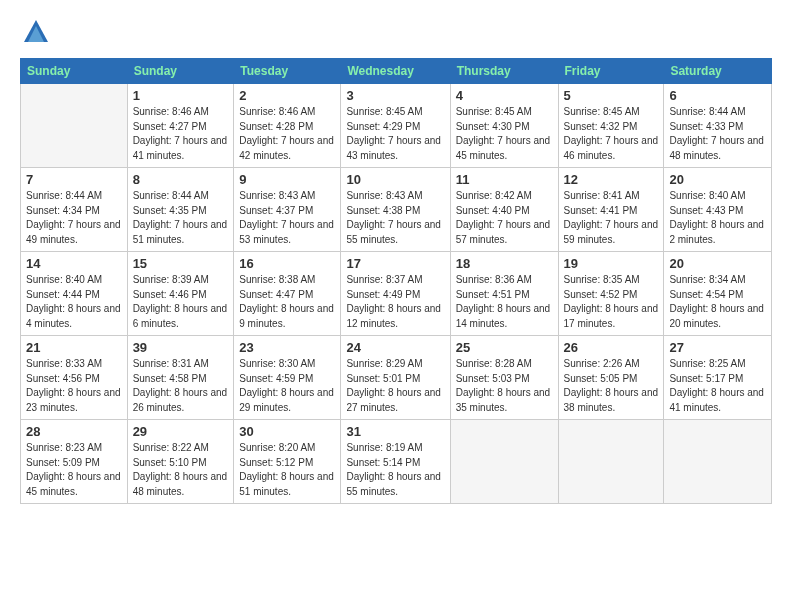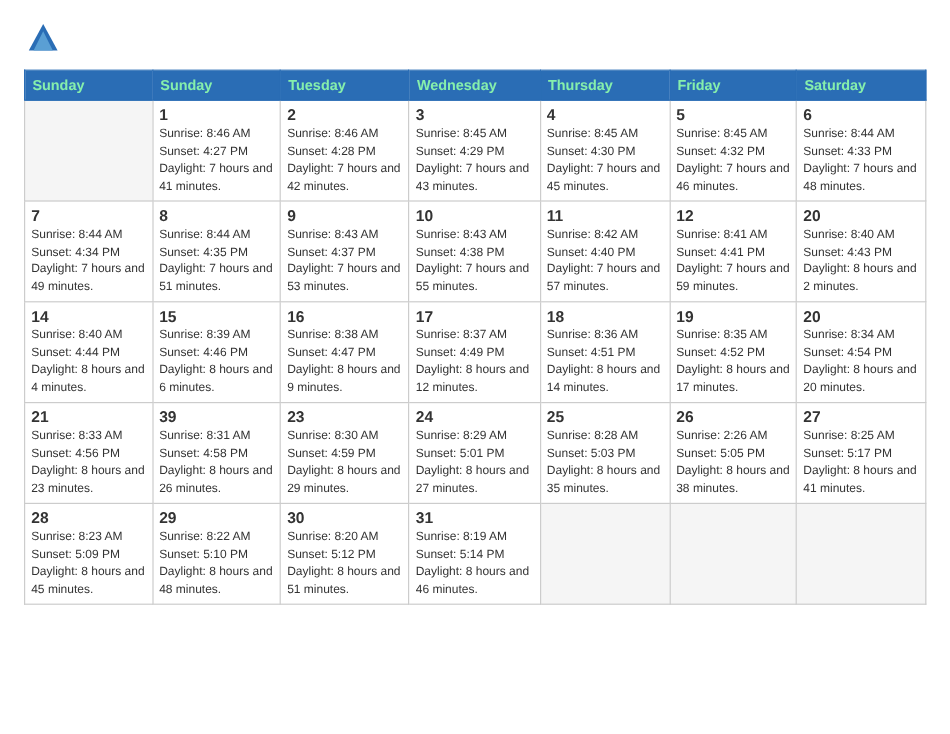--- a/index.html
+++ b/index.html
@@ -377,21 +377,21 @@
           <span>Sunrise: 8:20 AM</span><br>
           <span>Sunset: 5:12 PM</span><br>
           <span>Daylight: 8 hours and 51 minutes.</span>
         </div>
           </td>
           <td>
             <span class="day-num">31</span>
         <div class="day-info">
           <span>Sunrise: 8:19 AM</span><br>
           <span>Sunset: 5:14 PM</span><br>
-          <span>Daylight: 8 hours and 46 minutes.</span>
+          <span>Daylight: 8 hours and 55 minutes.</span>
         </div>
           </td>
           <td class="empty"></td>
           <td class="empty"></td>
           <td class="empty"></td>
         </tr>
       </tbody>
   </table>
 </div>
 

